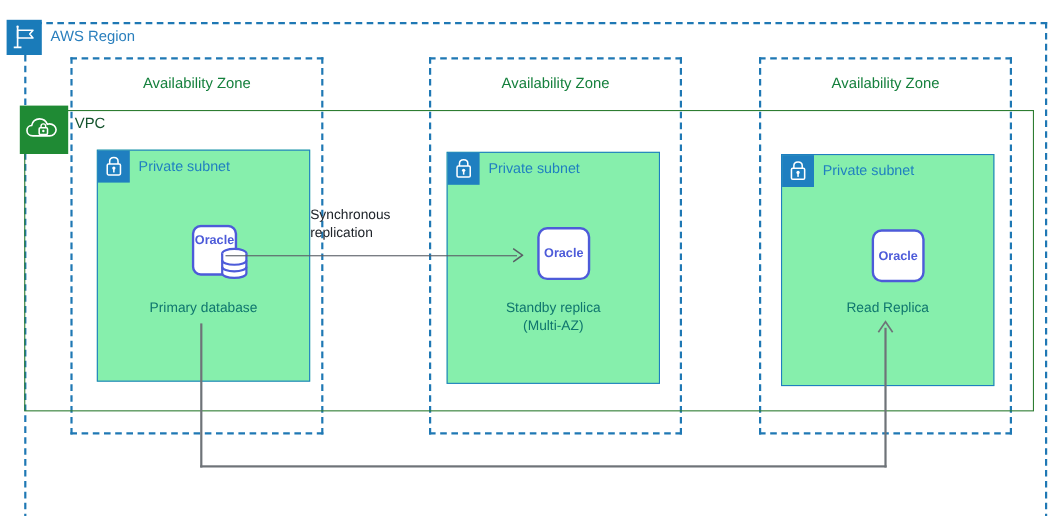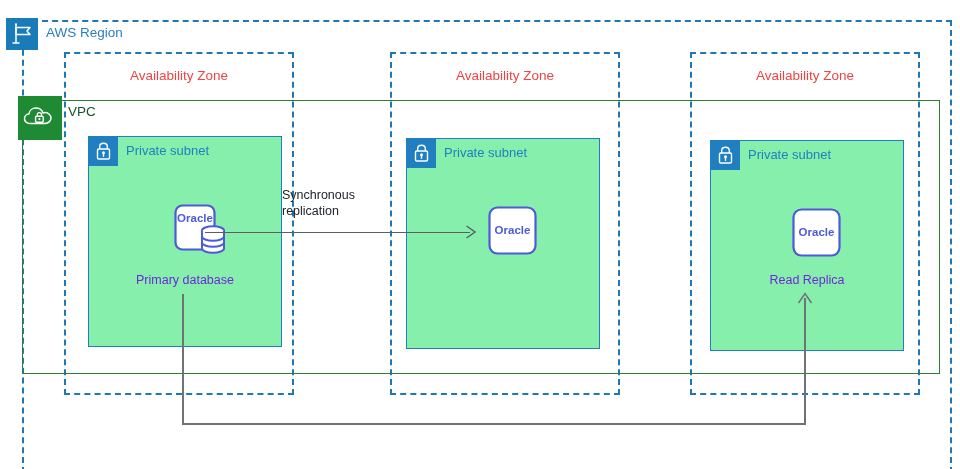--- a/index.html
+++ b/index.html
@@ -45,21 +45,21 @@
     width: 230px;
     height: 343px;
     border: 2px dashed #1f78b4;
     box-sizing: border-box;
   }
   .az-label {
     position: absolute;
     top: 14px;
     left: 0; right: 0;
     text-align: center;
-    color: #ef4444;
+    color: #15803d;
     font-size: 13.5px;
   }
   #az-1 { left: 64px; }
   #az-2 { left: 390px; }
   #az-3 { left: 690px; }
 
   
   #vpc-box {
     left: 22px; top: 88px;
     width: 918px; height: 274px;
@@ -106,21 +106,21 @@
   
   .oracle-wrap { width: 56px; height: 52px; padding-left: 12px; }
   #oracle-1 { left: 162px; top: 192px; }
   #oracle-2 { left: 476px; top: 194px; }
   #oracle-3 { left: 780px; top: 196px; }
 
   
   .node-caption {
     position: absolute;
     text-align: center;
-    color: #6d28d9;
+    color: #0f766e;
     font-size: 12.5px;
     line-height: 16px;
     white-space: nowrap;
   }
   #cap-1 { left: 88px;  top: 260px; width: 194px; }
   #cap-2 { left: 406px; top: 260px; width: 194px; }
   #cap-3 { left: 710px; top: 260px; width: 194px; }
 
   
   #sync-label {
@@ -266,20 +266,24 @@
   <div class="abs oracle-wrap" id="oracle-3">
     <svg width="56" height="52" viewBox="0 0 56 52">
       <rect x="1.5" y="1.5" width="46" height="46" rx="8" ry="8" fill="#ffffff" stroke="#4d5bd9" stroke-width="2.2"></rect>
       <text x="24.5" y="28" font-family="'Liberation Sans', sans-serif" font-size="11.5" font-weight="bold" fill="#4d5bd9" text-anchor="middle">Oracle</text>
     </svg>
   </div>
 
   <div class="node-caption" id="cap-1">
     <div>Primary database</div>
   </div>
+  <div class="node-caption" id="cap-2">
+    <div>Standby replica</div>
+    <div>(Multi-AZ)</div>
+  </div>
   <div class="node-caption" id="cap-3">
     <div>Read Replica</div>
   </div>
 
   <div class="abs" id="sync-label">
     <div>Synchronous</div>
     <div>replication</div>
   </div>
   <div class="abs" id="sync-line"></div>
   <div class="abs" id="sync-arrow">

